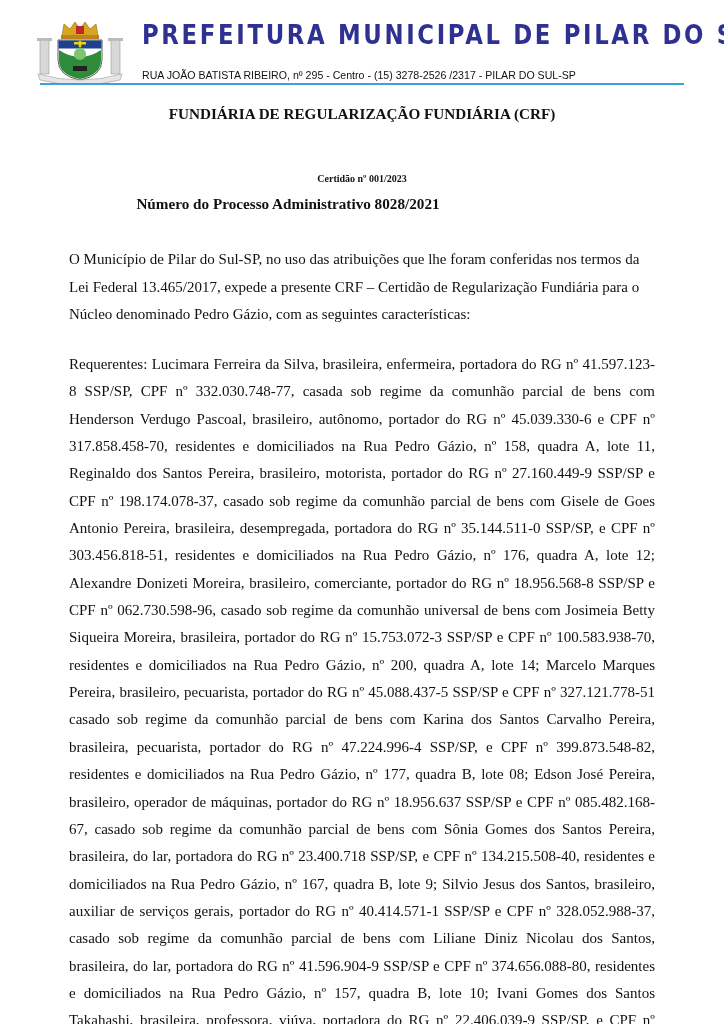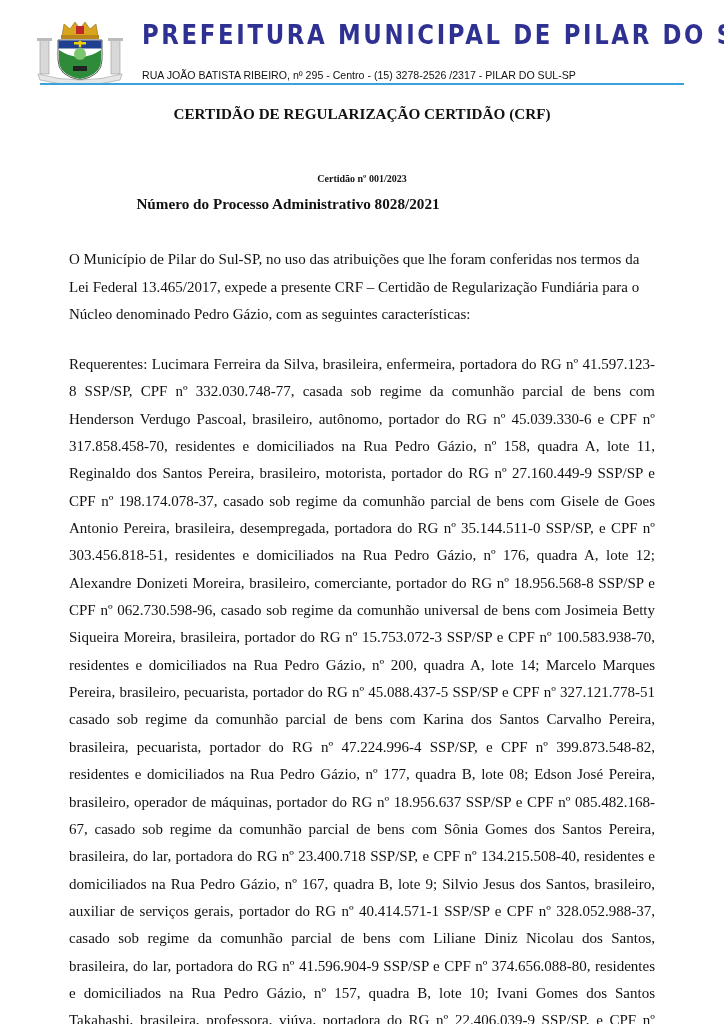--- a/index.html
+++ b/index.html
@@ -40,19 +40,19 @@
     <circle cx="46" cy="34" r="6" fill="#7cc66f"></circle>
     <rect x="39" y="46" width="14" height="5" fill="#222"></rect>
 
     <path d="M4 54 Q46 66 88 54 L86 60 Q46 70 6 60 Z" fill="#e6e6e6" stroke="#999" stroke-width="0.6"></path>
   </svg>
   <div class="lh-title">PREFEITURA MUNICIPAL DE PILAR DO SUL</div>
   <div class="lh-addr">RUA JOÃO BATISTA RIBEIRO, nº 295 - Centro - (15) 3278-2526 /2317 - PILAR DO SUL-SP</div>
   <div class="lh-rule"></div>
 </div>
 
-<div class="doc-title">CERTIDÃO DE REGULARIZAÇÃO CERTIDÃO (CRF)</div>
+<div class="doc-title">FUNDIÁRIA DE REGULARIZAÇÃO FUNDIÁRIA (CRF)</div>
 <div class="cert-no">Certidão nº 001/2023</div>
 <div class="proc-no">Número do Processo Administrativo 8028/2021</div>
 
 <div class="intro">O Município de Pilar do Sul-SP, no uso das atribuições que lhe foram conferidas nos termos da Lei Federal 13.465/2017, expede a presente CRF – Certidão de Regularização Fundiária para o Núcleo denominado Pedro Gázio, com as seguintes características:</div>
 
 <div class="body" id="requerentes"><span>Requerentes: </span><b>Lucimara Ferreira da Silva</b><span>, brasileira, enfermeira, portadora do RG nº 41.597.123-8 SSP/SP, CPF nº 332.030.748-77, casada sob regime da comunhão parcial de bens com Henderson Verdugo Pascoal, brasileiro, autônomo, portador do RG nº 45.039.330-6 e CPF nº 317.858.458-70, residentes e domiciliados na Rua Pedro Gázio, nº 158, quadra A, lote 11, </span><b>Reginaldo dos Santos Pereira</b><span>, brasileiro, motorista, portador do RG nº 27.160.449-9 SSP/SP e CPF nº 198.174.078-37, casado sob regime da comunhão parcial de bens com Gisele de  Goes Antonio Pereira, brasileira, desempregada, portadora do RG nº 35.144.511-0 SSP/SP, e CPF nº 303.456.818-51, residentes e domiciliados na Rua Pedro Gázio, nº 176, quadra A, lote 12; </span><b>Alexandre Donizeti Moreira</b><span>, brasileiro, comerciante, portador do RG nº 18.956.568-8 SSP/SP e CPF nº 062.730.598-96, casado sob regime da comunhão universal de bens com Josimeia Betty Siqueira Moreira, brasileira, portador do RG nº 15.753.072-3 SSP/SP e CPF nº 100.583.938-70, residentes e domiciliados na Rua Pedro Gázio, nº 200, quadra A, lote 14; </span><b>Marcelo Marques Pereira</b><span>, brasileiro, pecuarista, portador do RG nº 45.088.437-5 SSP/SP e CPF nº 327.121.778-51 casado sob regime da comunhão parcial de bens com Karina dos Santos Carvalho Pereira, brasileira, pecuarista, portador do RG nº 47.224.996-4 SSP/SP, e CPF nº 399.873.548-82, residentes e domiciliados na Rua Pedro Gázio, nº 177, quadra B, lote 08; </span><b>Edson José Pereira</b><span>, brasileiro, operador de máquinas, portador do RG nº 18.956.637 SSP/SP e CPF nº 085.482.168-67, casado sob regime da comunhão parcial de bens com Sônia Gomes dos Santos Pereira, brasileira, do lar, portadora do RG nº 23.400.718 SSP/SP, e CPF nº 134.215.508-40, residentes e domiciliados na Rua Pedro Gázio, nº 167, quadra B, lote 9; </span><b>Silvio Jesus dos Santos</b><span>, brasileiro, auxiliar de serviços gerais, portador do RG nº 40.414.571-1 SSP/SP e CPF nº 328.052.988-37, casado sob regime da comunhão parcial de bens com Liliane Diniz Nicolau dos Santos, brasileira, do lar, portadora do RG nº 41.596.904-9 SSP/SP e CPF nº 374.656.088-80, residentes e domiciliados na Rua Pedro Gázio, nº 157, quadra B, lote 10; </span><b>Ivani Gomes dos Santos Takahashi</b><span>, brasileira, professora, viúva, portadora do RG nº 22.406.039-9 SSP/SP, e CPF nº 245.508.238-52, residente e domiciliada na Rua Pedro Gázio, T.V, quadra B, lote 11,  </span></div>
 
 </body></html>

